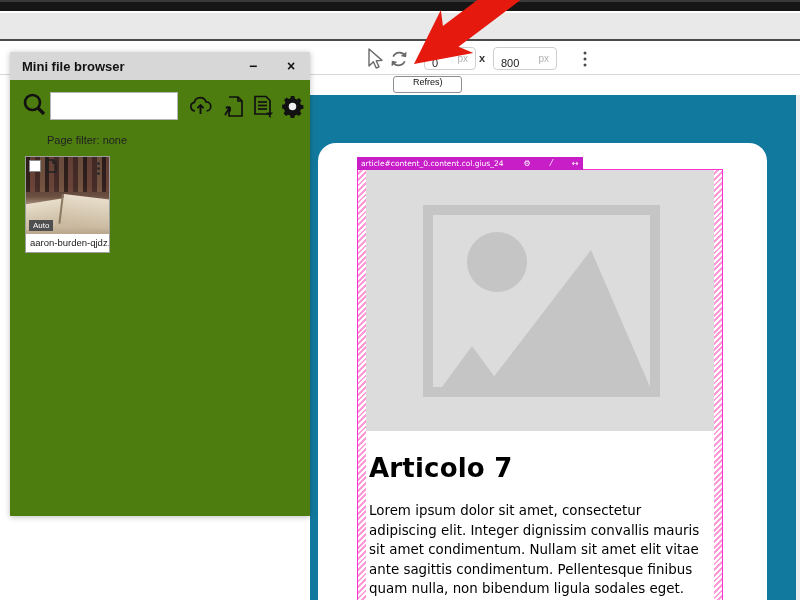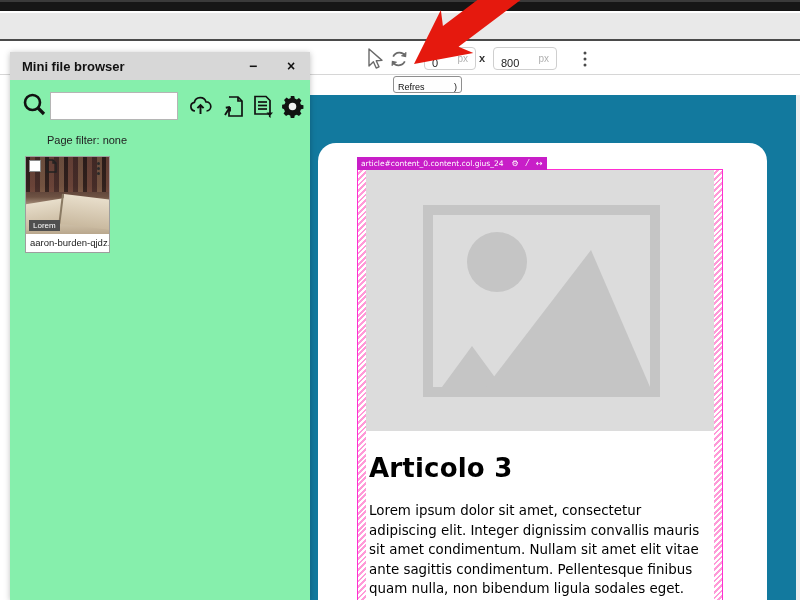--- a/index.html
+++ b/index.html
@@ -14,25 +14,25 @@
 
   
   .tool-icon { position:absolute; top:47px; }
   .dim-box { position:absolute; top:47px; height:23px; border:1px solid #cfcfcf; border-radius:4px;
              background:#fff; display:flex; align-items:center; justify-content:space-between; padding:0 7px; }
   .dim-val { font-size:11px; color:#222;margin-top:8px; }
   .dim-unit { font-size:10px; color:#b0b0b0; }
   #dim-sep { position:absolute; left:479px; top:52px; font-size:11px; color:#333; font-weight:bold; }
 
   #tooltip { left:393px; top:76px; width:69px; height:17px; background:#fefefe; border:1px solid #8f8f8f;
-             border-radius:3px; display:flex; align-items:flex-end; justify-content:space-between;
-             padding:0 4px; font-size:9px; color:#111; z-index:40; }
-
-  
-  #panel { left:10px; top:52px; width:300px; height:548px; background:#86efac;
+             border-radius:3px; display:flex; align-items:flex-start; justify-content:space-between;
+             padding:0 19px; font-size:9px; color:#111; z-index:40; }
+
+  
+  #panel { left:10px; top:52px; width:300px; height:464px; background:#4d7c0f;
            box-shadow:0 1px 6px rgba(0,0,0,.25); z-index:30; }
   #panel-header { position:absolute; left:0; top:0; width:100%; height:28px; background:#d7d7d7;
                   display:flex; align-items:center; }
   #panel-title { font-size:13px; font-weight:bold; color:#111; padding-left:12px; }
   .win-btn { position:absolute; top:0; width:26px; height:28px; display:flex; align-items:center;
              justify-content:center; font-size:14px; font-weight:bold; color:#111; cursor:pointer; }
   #btn-min { right:44px; }
   #btn-close { right:6px; }
 
   #search-input { position:absolute; left:40px; top:40px; width:128px; height:28px; background:#fff;
@@ -59,21 +59,21 @@
   #file-name { position:absolute; left:0; bottom:0; width:83px; height:18px; background:#fff;
                font-size:9.5px; color:#1a1a1a; padding:3px 3px 0 4px; white-space:nowrap; overflow:hidden; }
 
   
   #teal { left:310px; top:95px; width:486px; height:505px; background:#12799E; }
   #right-strip { left:796px; top:95px; width:4px; height:505px; background:#ececec; }
   #card { left:318px; top:143px; width:449px; height:457px; background:#fff;
           border-radius:18px 18px 0 0; overflow:hidden; }
 
   #el-tag { position:absolute; left:39px; top:14px; height:13px; background:#c81ec8; color:#fff;
-            font-size:7.5px; display:flex; align-items:center; gap:8px; padding:0 4px; z-index:5;
+            font-size:7.5px; display:flex; align-items:center; gap:20px; padding:0 4px; z-index:5;
             font-family:"DejaVu Sans", sans-serif; }
   #el-tag .tico { font-size:8px; line-height:1; }
 
   #el-box { position:absolute; left:39px; top:26px; width:366px; height:431px;
             border-top:1px solid #ff2ed2; border-left:1px solid #ff2ed2; border-right:1px solid #ff2ed2; }
   .hatch { position:absolute; top:0; width:8px; height:431px;
            background:repeating-linear-gradient(135deg,#ffffff 0 2px,#ff9ad8 2px 4px); }
   #hatch-l { left:0; } #hatch-r { right:0; }
 
   #img-ph { position:absolute; left:8px; top:0; width:348px; height:261px; background:#dcdcdc; }
@@ -149,21 +149,21 @@
     <div id="img-ph">
       <svg width="348" height="261" viewBox="0 0 348 261">
         <rect x="62" y="40" width="227" height="182" fill="none" stroke="#c5c5c5" stroke-width="10"></rect>
         <circle cx="131" cy="92" r="30" fill="#c5c5c5"></circle>
         <polygon points="76,217 106,176 136,217" fill="#c5c5c5"></polygon>
         <polygon points="120,217 225,80 284,217" fill="#c5c5c5"></polygon>
       </svg>
     </div>
 
     <div id="article">
-      <h1>Articolo 3</h1>
+      <h1>Articolo 7</h1>
       <p>Lorem ipsum dolor sit amet, consectetur adipiscing elit. Integer dignissim convallis mauris sit amet condimentum. Nullam sit amet elit vitae ante sagittis condimentum. Pellentesque finibus quam nulla, non bibendum ligula sodales eget. Duis a justo cursus</p>
     </div>
   </div>
 </div>
 
 <div class="abs" id="panel">
   <div id="panel-header">
     <span id="panel-title">Mini file browser</span>
   </div>
   <div class="win-btn" id="btn-min">−</div>
@@ -218,21 +218,21 @@
         <svg width="12" height="14" viewBox="0 0 12 14" fill="none" stroke="#222" stroke-width="1.4">
           <path d="M2 1 L8 1 L11 4 L11 13 L2 13 Z"></path>
             <path d="M8 1 L8 4 L11 4"></path>
         </svg>
       </span>
       <div id="thumb-kebab">
           <i></i>
           <i></i>
           <i></i>
         </div>
-      <div id="auto-badge">Lorem</div>
+      <div id="auto-badge">Auto</div>
     </div>
     <div id="file-name">aaron-burden-qjdz...</div>
   </div>
 </div>
 
 <svg id="red-arrow" width="800" height="600" viewBox="0 0 800 600">
   <g transform="translate(414 64) rotate(-37)">
     <polygon points="0,0 54,-27 46,-13 126,-13 126,13 46,13 54,27" fill="#e5190e"></polygon>
   </g>
 </svg>

